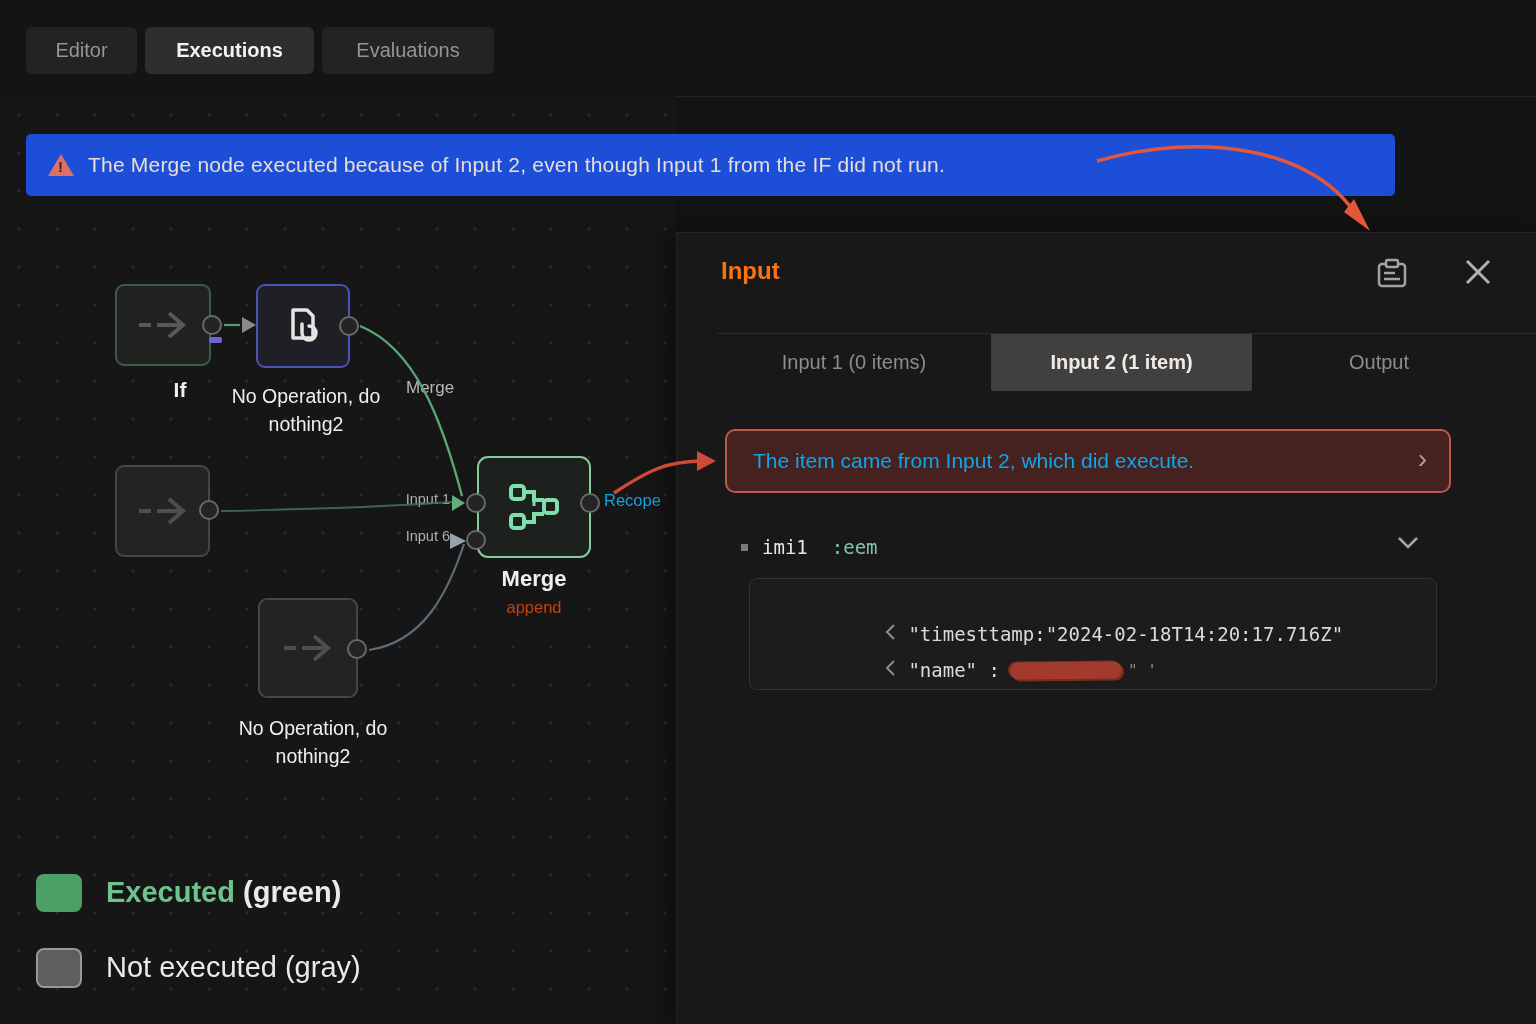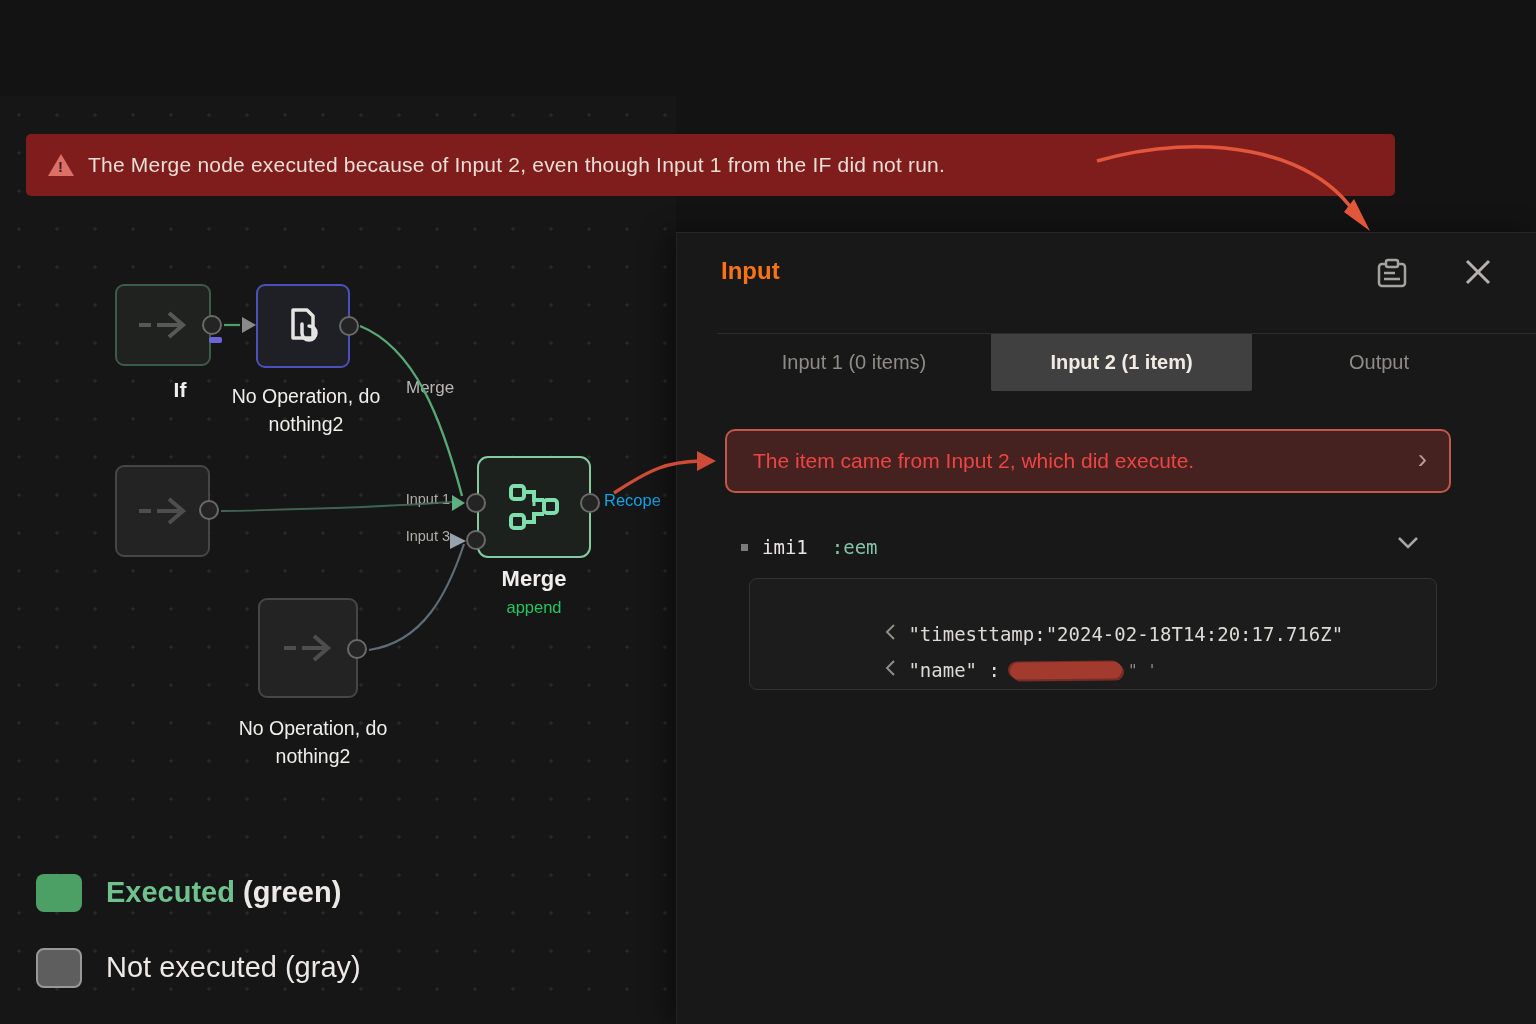--- a/index.html
+++ b/index.html
@@ -6,21 +6,21 @@
   body{font-family:"Liberation Sans",sans-serif;-webkit-font-smoothing:antialiased;}
   #stage{position:relative;width:1536px;height:1024px;overflow:hidden;background:#131313;}
 
   
   .topbar{position:absolute;left:0;top:0;width:1536px;height:96px;background:#141414;border-bottom:1px solid #242424;}
   .tab-btn{position:absolute;top:27px;height:47px;border-radius:6px;background:#232323;color:#97958f;
     font-size:20px;display:flex;align-items:center;justify-content:center;cursor:default;}
   .tab-btn.active{background:#2e2e2e;color:#f4f2ee;font-weight:bold;}
 
   
-  .banner{position:absolute;left:26px;top:134px;width:1369px;height:62px;background:#7f1d1d;border-radius:5px;
+  .banner{position:absolute;left:26px;top:134px;width:1369px;height:62px;background:#1d4ed8;border-radius:5px;
     display:flex;align-items:center;z-index:6;}
   .banner .warn-tri{width:0;height:0;border-left:13px solid transparent;border-right:13px solid transparent;
     border-bottom:22px solid #dd7066;position:relative;margin:0 14px 0 22px;flex:0 0 auto;}
   .banner .warn-tri:after{content:"!";position:absolute;left:-3px;top:4px;color:#3a1e1c;font-weight:bold;font-size:15px;}
   .banner .banner-text{color:#e9ddd5;font-size:21px;letter-spacing:.2px;}
 
   
   .canvas{position:absolute;left:0;top:96px;width:676px;height:928px;background:#161616;
     background-image:radial-gradient(circle,#292929 1.5px,transparent 1.7px);background-size:38px 38px;}
 
@@ -32,21 +32,21 @@
   .node-noop-bot{left:258px;top:598px;width:100px;height:100px;border:2px solid #464646;background:#232323;}
   .node svg{position:absolute;left:50%;top:50%;transform:translate(-50%,-50%);}
 
   .port{position:absolute;width:20px;height:20px;border-radius:50%;background:#242424;border:2px solid #696969;box-sizing:border-box;z-index:3;}
   .mini-dash{position:absolute;left:209px;top:337px;width:13px;height:6px;background:#6c64da;border-radius:2px;z-index:3;}
 
   .node-label{position:absolute;color:#f0efec;text-align:center;z-index:3;}
   .lbl-if{left:132px;top:378px;width:96px;font-size:21px;font-weight:bold;}
   .lbl-noop-top{left:206px;top:382px;width:200px;font-size:19.5px;line-height:1.45;}
   .lbl-merge{left:477px;top:566px;width:114px;font-size:22px;font-weight:bold;}
-  .lbl-merge-sub{left:477px;top:598px;width:114px;font-size:16.5px;color:#22c55e;font-weight:normal;}
+  .lbl-merge-sub{left:477px;top:598px;width:114px;font-size:16.5px;color:#c2410c;font-weight:normal;}
   .lbl-noop-bot{left:213px;top:714px;width:200px;font-size:19.5px;line-height:1.45;}
   .edge-label{position:absolute;left:406px;top:378px;color:#b9b7b3;font-size:17px;z-index:3;}
   .conn-label{position:absolute;color:#b0aeaa;font-size:14.5px;z-index:3;}
   .conn-in1{left:362px;top:491px;width:88px;text-align:right;}
   .conn-in2{left:362px;top:528px;width:88px;text-align:right;}
   .conn-out{left:604px;top:491px;color:#0ea5e9;font-size:16.5px;}
 
   
   .legend-swatch{position:absolute;border-radius:8px;z-index:3;}
   .sw-green{left:36px;top:874px;width:46px;height:38px;background:#4ca065;}
@@ -64,21 +64,21 @@
   .icon-clipboard{left:698px;}
   .icon-close{left:786px;}
 
   .ptabs{position:absolute;left:40px;top:100px;width:820px;height:57px;border-top:1px solid #2c2c2c;display:flex;}
   .ptab{height:100%;display:flex;align-items:center;justify-content:center;color:#8e8c88;font-size:20px;cursor:pointer;}
   .ptab.t1{width:274px;}.ptab.t2{width:261px;}.ptab.t3{width:254px;}
   .ptab.active{background:#404040;color:#f2ebe3;font-weight:bold;border-radius:0 0 2px 2px;}
 
   .callout{position:absolute;left:48px;top:196px;width:726px;height:64px;border:2px solid #c0584c;background:#45211f;
     border-radius:10px;display:flex;align-items:center;box-sizing:border-box;z-index:5;}
-  .callout-text{margin-left:26px;font-size:21px;color:#ef4444;}
+  .callout-text{margin-left:26px;font-size:21px;color:#0ea5e9;}
   .callout-chev{position:absolute;right:22px;color:#bd9a91;font-size:28px;line-height:1;top:14px;}
 
   .json-row{position:absolute;left:64px;top:303px;display:flex;align-items:center;font-family:"DejaVu Sans Mono",monospace;font-size:19px;}
   .json-bullet{width:7px;height:7px;background:#7b7b7b;margin-right:14px;}
   .json-key{color:#e8e6e3;}
   .json-val{color:#84c3a6;margin-left:24px;}
   .json-chev{position:absolute;left:718px;top:300px;}
 
   .code-box{position:absolute;left:72px;top:345px;width:688px;height:112px;background:#1c1c1c;border:1.5px solid #333333;
     border-radius:8px;box-sizing:border-box;font-family:"DejaVu Sans Mono",monospace;font-size:19px;color:#dddbd8;}
@@ -90,20 +90,25 @@
     box-shadow:2px 2px 0 rgba(142,50,38,.8),-2px -1px 0 rgba(142,50,38,.8);transform:rotate(-.6deg);}
   .after-red{color:#8a8884;margin-left:6px;font-size:16px;}
 
   .edges{position:absolute;left:0;top:0;width:1536px;height:1024px;z-index:10;pointer-events:none;}
 </style>
 </head>
 <body>
 
 <div id="stage">
 
+  <div class="topbar">
+    <div class="tab-btn" style="left:26px;width:111px;">Editor</div>
+    <div class="tab-btn active" style="left:145px;width:169px;">Executions</div>
+    <div class="tab-btn" style="left:322px;width:172px;">Evaluations</div>
+  </div>
 
   <div class="canvas"></div>
 
   <div class="banner">
     <div class="warn-tri"></div>
     <div class="banner-text">The Merge node executed because of Input 2, even though Input 1 from the IF did not run.</div>
   </div>
 
   <div class="node node-if">
     <svg width="56" height="36" viewBox="0 0 56 36">
@@ -152,21 +157,21 @@
       <line x1="22" y1="18" x2="46" y2="18" stroke="#4e4e4e" stroke-width="4"></line>
       <polyline points="34,6 48,18 34,30" fill="none" stroke="#4e4e4e" stroke-width="4"></polyline>
     </svg>
   </div>
   <div class="port" style="left:347px;top:639px;"></div>
 
   <div class="node-label lbl-if">If</div>
   <div class="node-label lbl-noop-top">No Operation, do nothing2</div>
   <div class="edge-label">Merge</div>
   <div class="conn-label conn-in1">Input 1</div>
-  <div class="conn-label conn-in2">Input 3</div>
+  <div class="conn-label conn-in2">Input 6</div>
   <div class="conn-label conn-out">Recope</div>
   <div class="node-label lbl-merge">Merge</div>
   <div class="node-label lbl-merge-sub">append</div>
   <div class="node-label lbl-noop-bot">No Operation, do nothing2</div>
 
   <div class="legend-swatch sw-green"></div>
   <div class="legend-text lt1">
     <span class="g">Executed</span><span> (green)</span>
   </div>
   <div class="legend-swatch sw-gray"></div>

